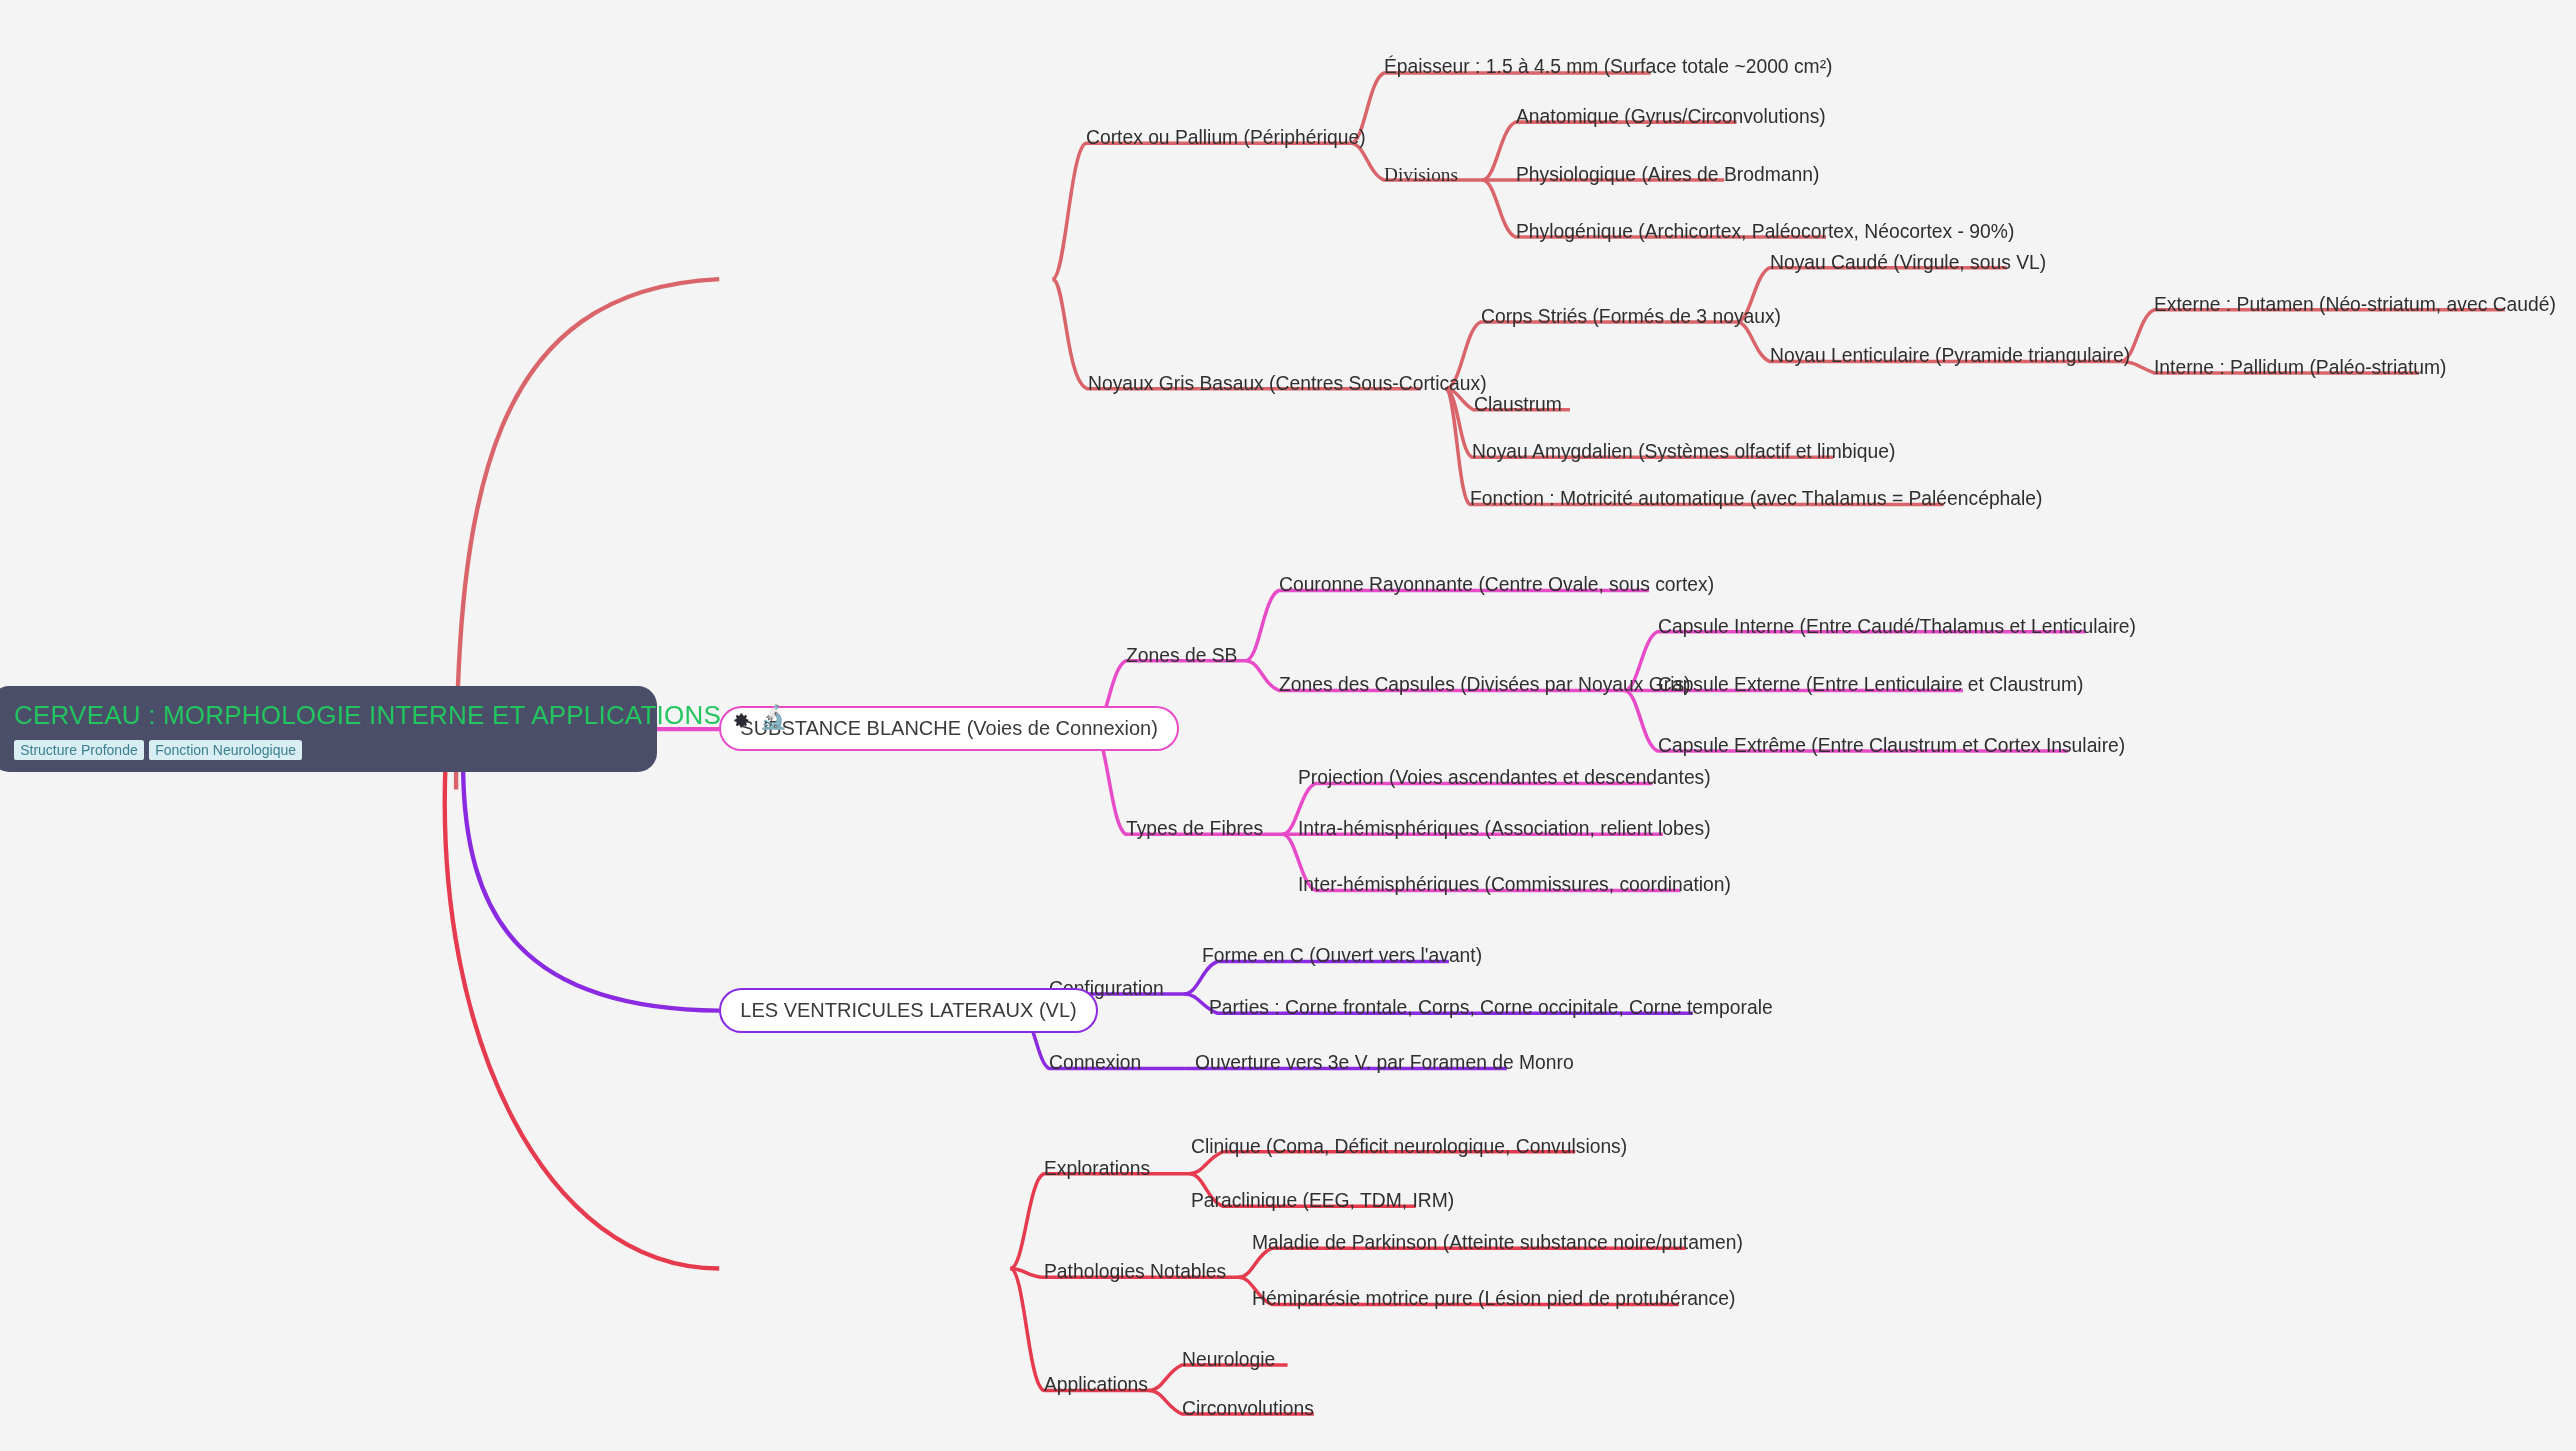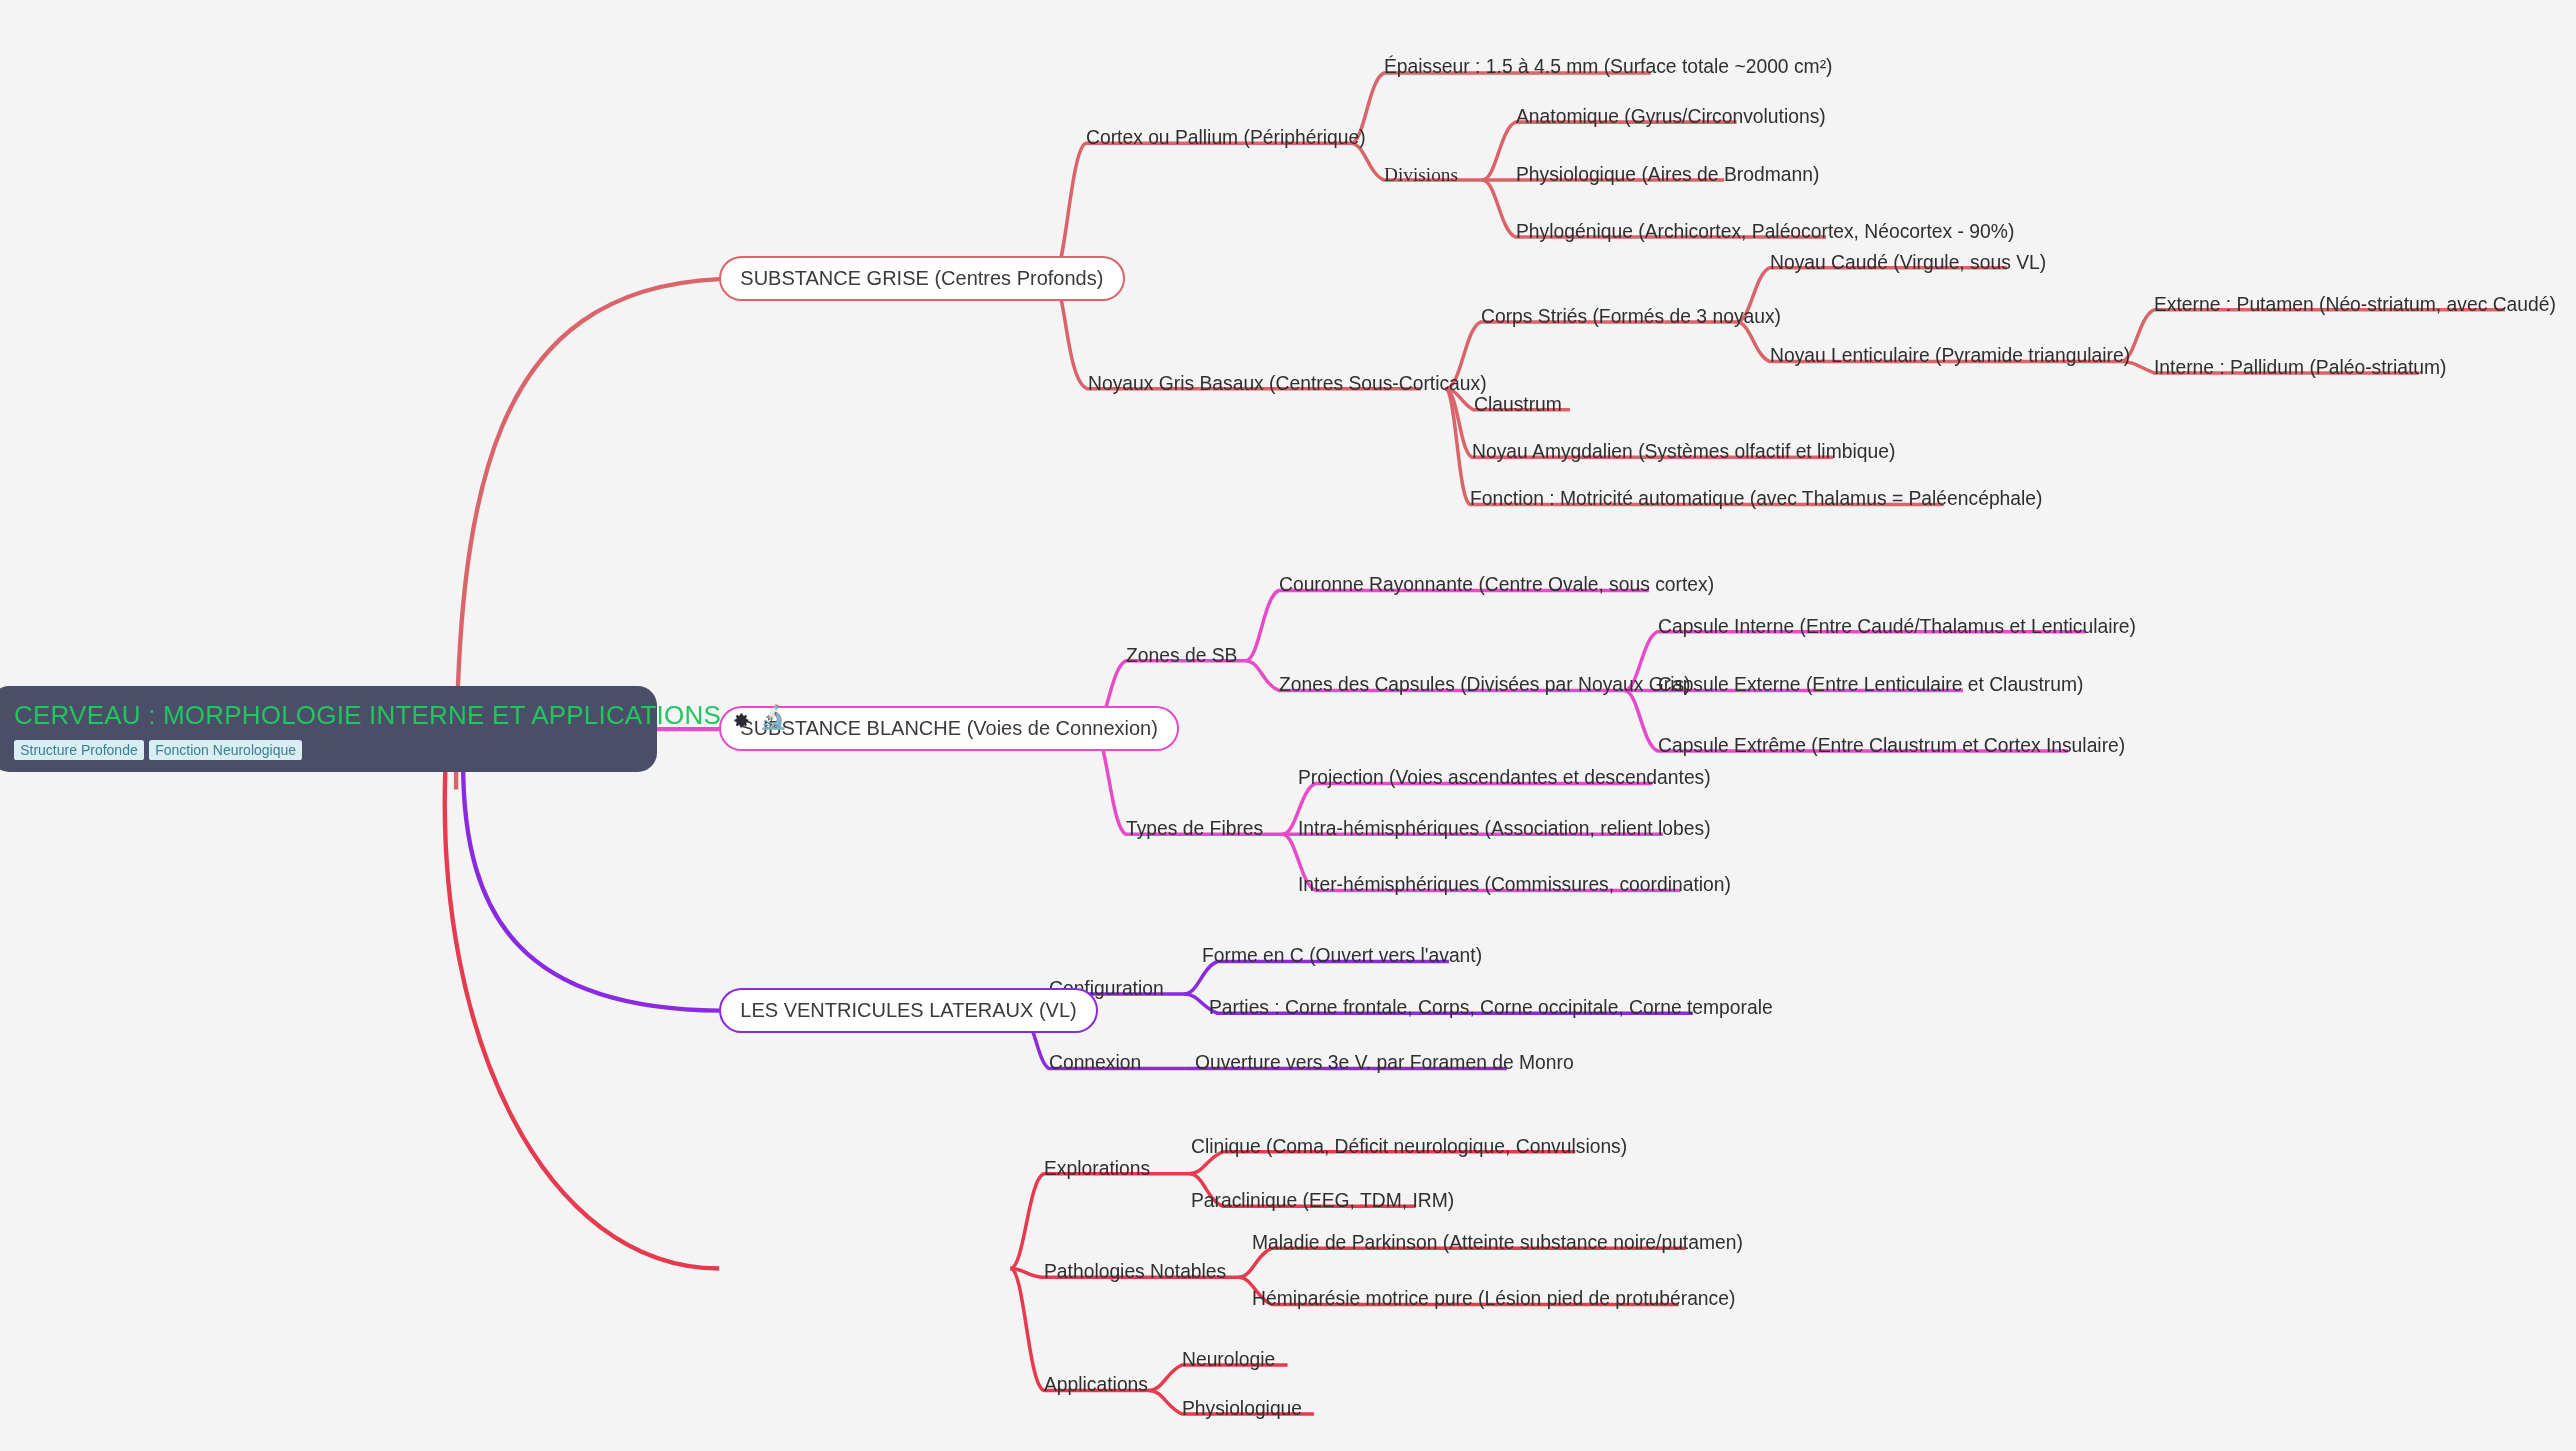--- a/index.html
+++ b/index.html
@@ -152,23 +152,20 @@
         </svg>
       </span>
       <span class="micro-ic">🔬</span>
     </div>
     <div class="root-badges">
       <span class="badge">Structure Profonde</span>
       <span class="badge">Fonction Neurologique</span>
     </div>
   </div>
 
-  <div class="pill" style="left:719px;top:256px;border-color:#d9656a;">
-    <span>SUBSTANCE GRISE (Centres Profonds)</span>
-  </div>
 
   <div class="pill" style="left:719px;top:706px;border-color:#e84bc8;">
     <span>SUBSTANCE BLANCHE (Voies de Connexion)</span>
   </div>
 
   <div class="pill" style="left:719px;top:988px;border-color:#8a2be2;">
     <span>LES VENTRICULES LATERAUX (VL)</span>
   </div>
 
 
@@ -294,17 +291,17 @@
     <span>Hémiparésie motrice pure (Lésion pied de protubérance)</span>
   </div>
 
   <div class="txt" style="left:1044px;top:1375px;">
     <span>Applications</span>
   </div>
   <div class="txt" style="left:1182px;top:1350px;">
     <span>Neurologie</span>
   </div>
   <div class="txt" style="left:1182px;top:1399px;">
-    <span>Physiologique</span>
+    <span>Circonvolutions</span>
   </div>
 
 </div>
 
 
 </body></html>

